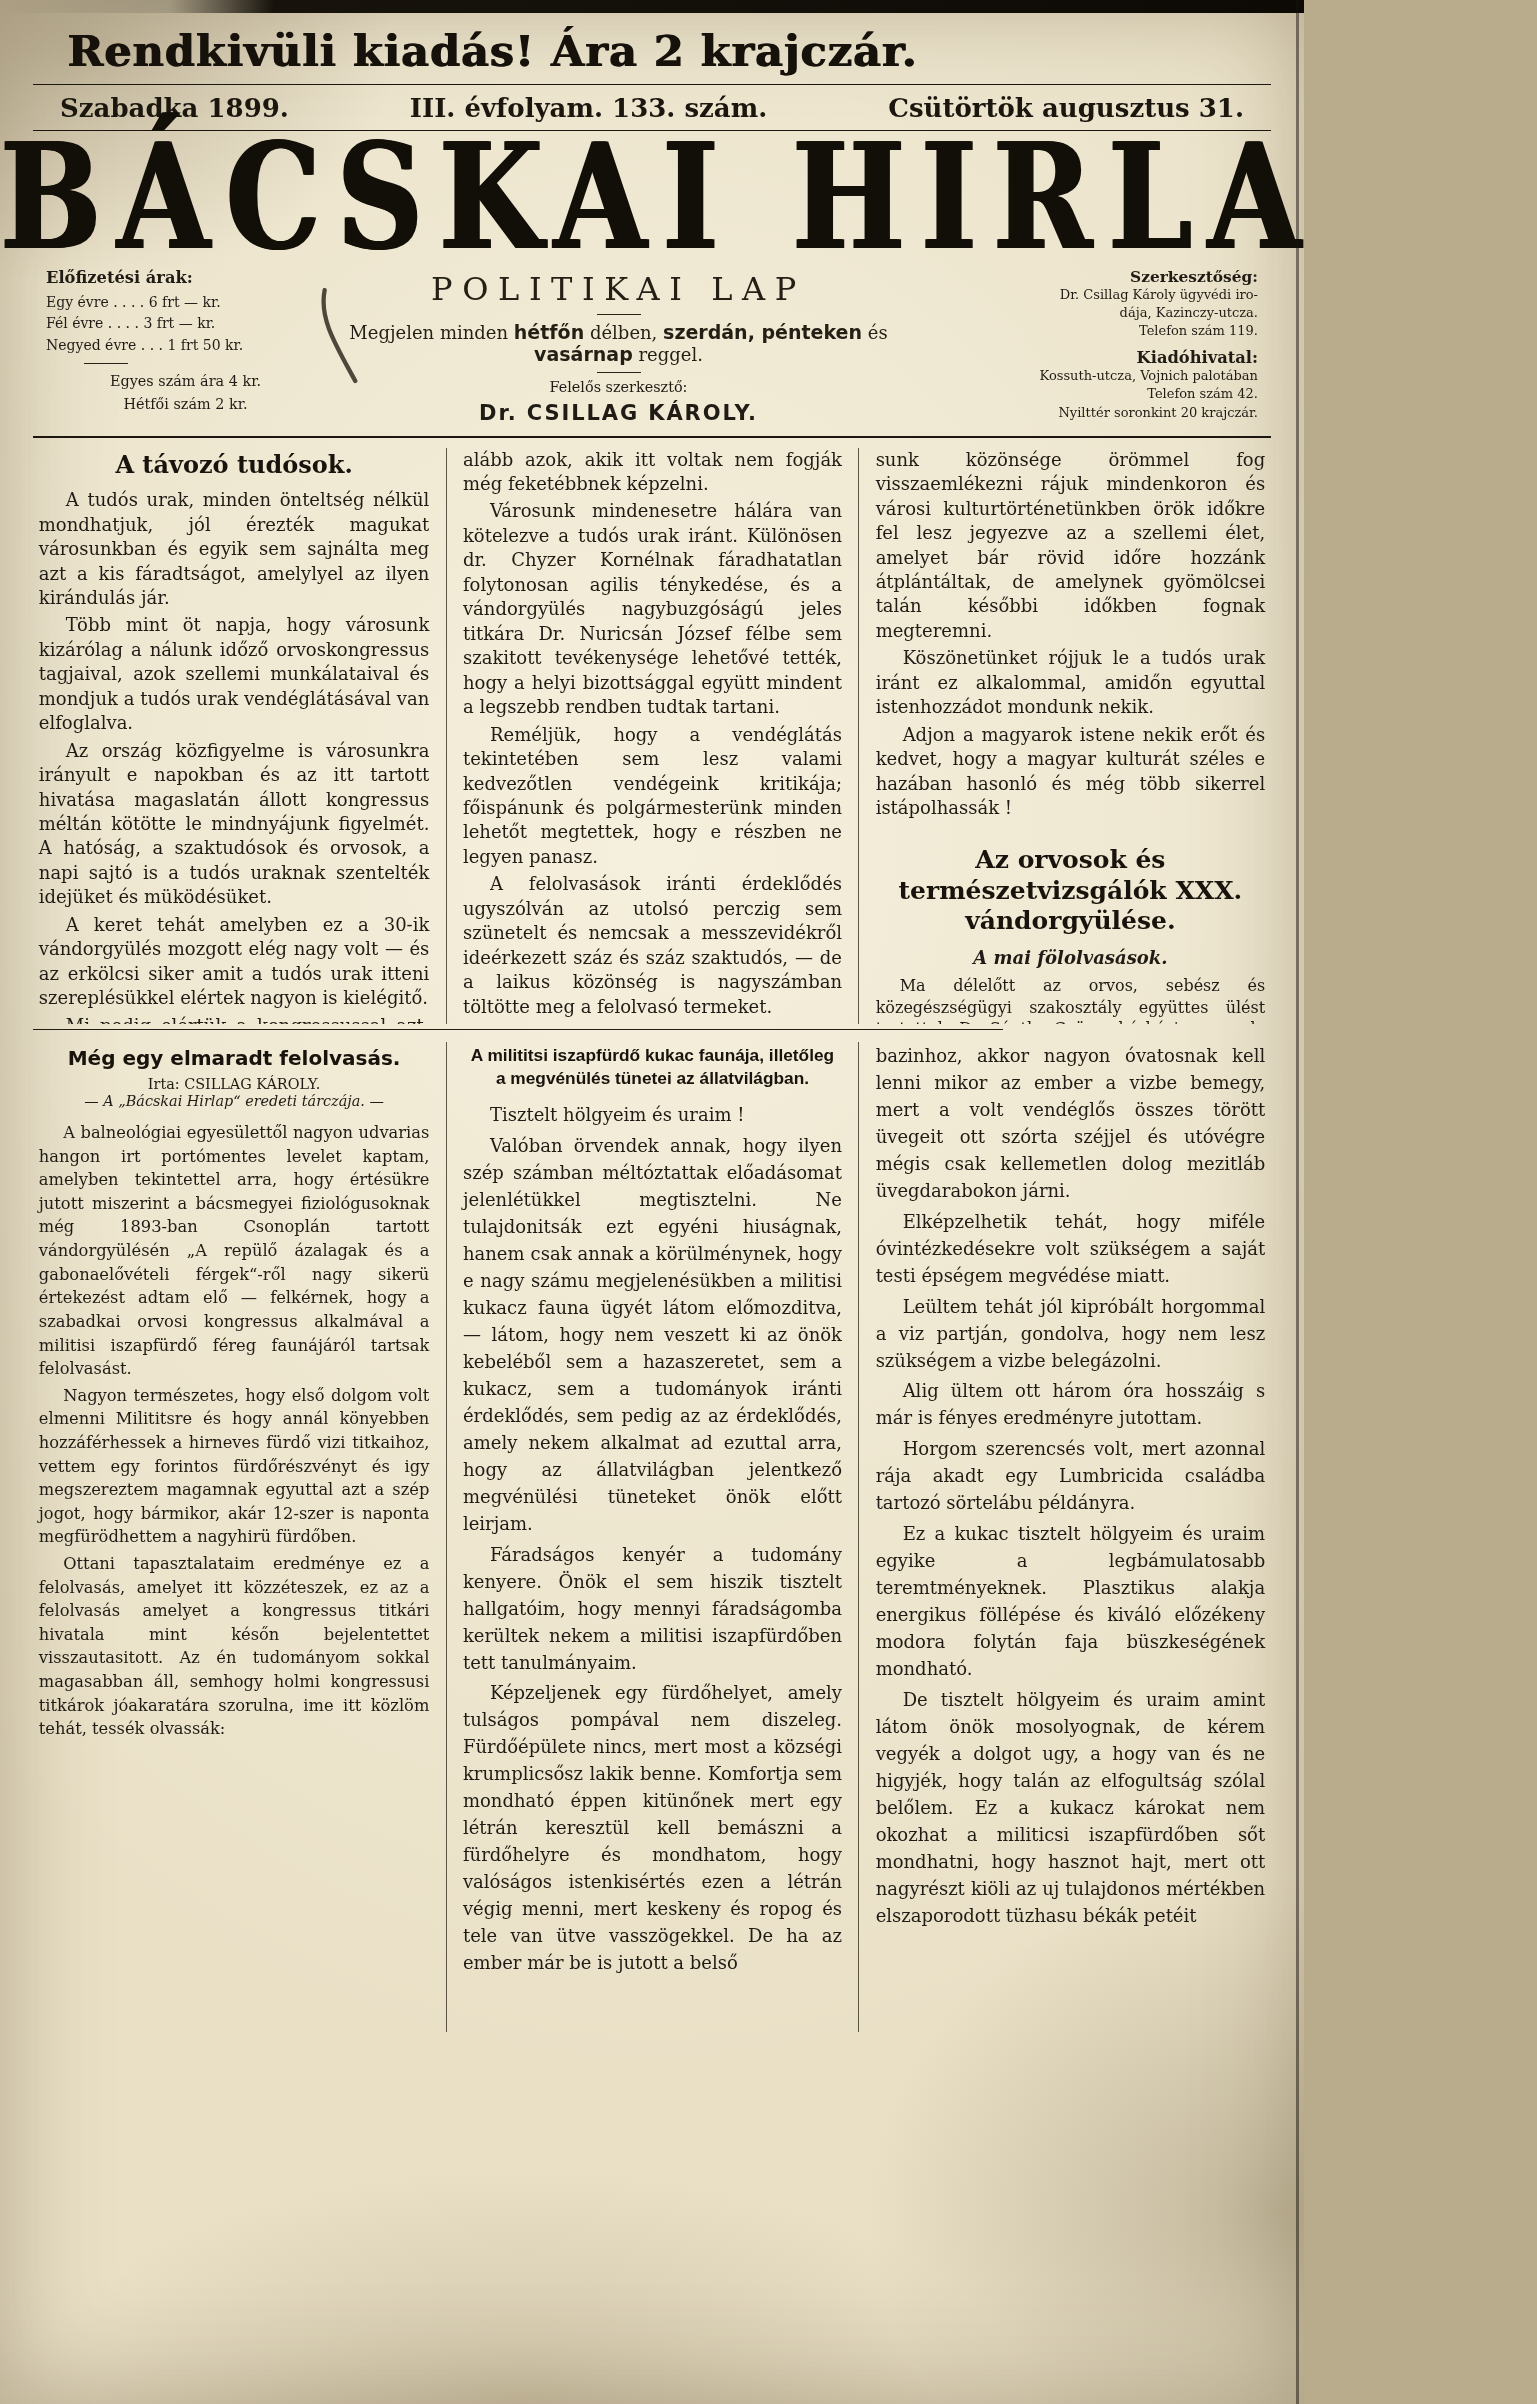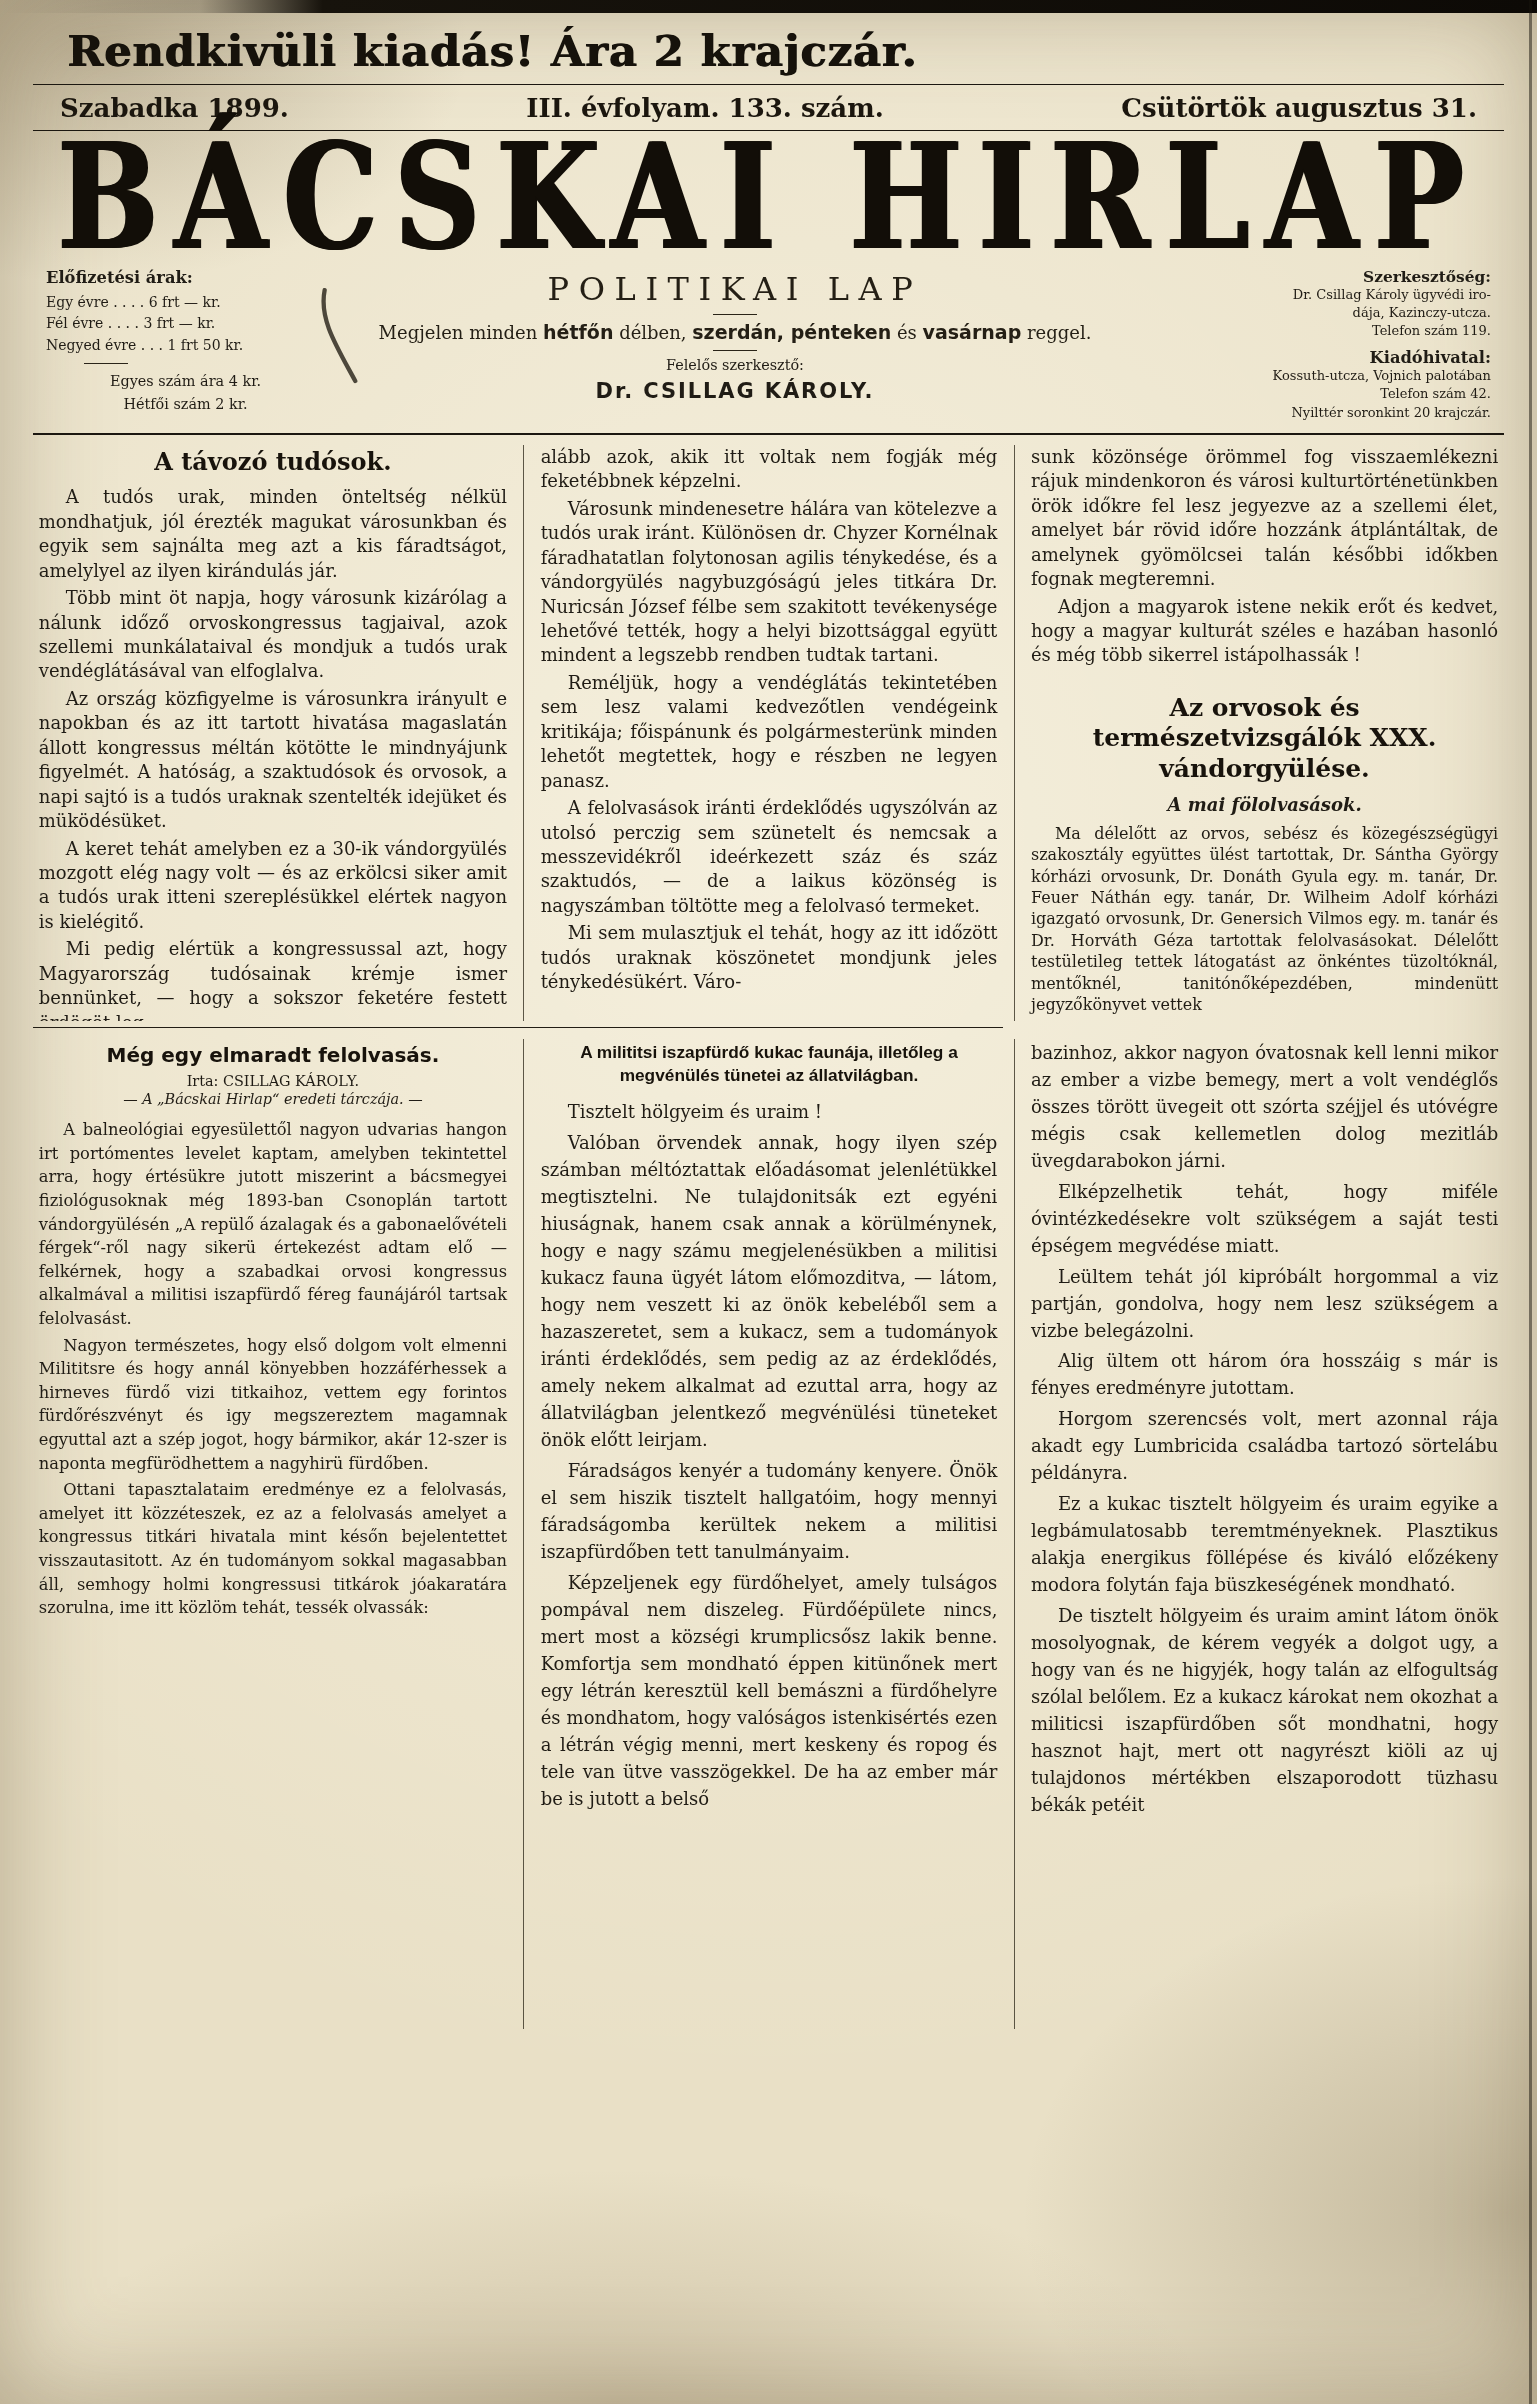--- a/index.html
+++ b/index.html
@@ -1,20 +1,20 @@
 <!DOCTYPE html>
 <html><head>
 <meta charset="utf-8">
 <style>
   * { box-sizing: border-box; }
   html, body { margin: 0; padding: 0; background: #b9ac8d; }
   body { width: 1537px; font-family: "DejaVu Serif", serif; color: #201c15; }
 
   .page {
-    position: relative; width: 1537px; height: 2405px; overflow: hidden;
+    position: relative; width: 1304px; height: 2405px; overflow: hidden;
     background:
       radial-gradient(ellipse 120% 80% at 50% 35%, rgba(255,252,240,.55), rgba(0,0,0,0) 65%),
       radial-gradient(ellipse 35% 14% at 6% 2%, rgba(110,92,60,.38), rgba(0,0,0,0) 70%),
       radial-gradient(ellipse 45% 20% at 98% 92%, rgba(105,88,55,.30), rgba(0,0,0,0) 70%),
       radial-gradient(ellipse 55% 14% at 40% 100%, rgba(120,100,65,.22), rgba(0,0,0,0) 70%),
       #e9e0c6;
     box-shadow: inset 0 0 106px rgba(90,72,40,.38);
   }
   .page::after {
     content:""; position:absolute; top:0; right:4.8px; width:2.9px; height:100%;
@@ -189,20 +189,21 @@
           <p class="para">alább azok, akik itt voltak nem fogják még feketébbnek képzelni.</p>
           <p class="para">Városunk mindenesetre hálára van kötelezve a tudós urak iránt. Különösen dr. Chyzer Kornélnak fáradhatatlan folytonosan agilis ténykedése, és a vándorgyülés nagybuzgóságú jeles titkára Dr. Nuricsán József félbe sem szakitott tevékenysége lehetővé tették, hogy a helyi bizottsággal együtt mindent a legszebb rendben tudtak tartani.</p>
           <p class="para">Reméljük, hogy a vendéglátás tekintetében sem lesz valami kedvezőtlen vendégeink kritikája; főispánunk és polgármesterünk minden lehetőt megtettek, hogy e részben ne legyen panasz.</p>
           <p class="para">A felolvasások iránti érdeklődés ugyszólván az utolsó perczig sem szünetelt és nemcsak a messzevidékről ideérkezett száz és száz szaktudós, — de a laikus közönség is nagyszámban töltötte meg a felolvasó termeket.</p>
           <p class="para">Mi sem mulasztjuk el tehát, hogy az itt időzött tudós uraknak köszönetet mondjunk jeles ténykedésükért. Váro-</p>
         </div>
     </div>
     <div class="col col3">
       <div class="continued">
           <p class="para">sunk közönsége örömmel fog visszaemlékezni rájuk mindenkoron és városi kulturtörténetünkben örök időkre fel lesz jegyezve az a szellemi élet, amelyet bár rövid időre hozzánk átplántáltak, de amelynek gyömölcsei talán későbbi időkben fognak megteremni.</p>
+          <p class="para">Köszönetünket rójjuk le a tudós urak iránt ez alkalommal, amidőn egyuttal istenhozzádot mondunk nekik.</p>
           <p class="para">Adjon a magyarok istene nekik erőt és kedvet, hogy a magyar kulturát széles e hazában hasonló és még több sikerrel istápolhassák !</p>
         </div>
       <h2 class="article-title congress-title">Az orvosok és természetvizsgálók XXX. vándorgyülése.</h2>
       <div class="congress-sub">A mai fölolvasások.</div>
       <div class="congress-body">
           <p class="para">Ma délelőtt az orvos, sebész és közegészségügyi szakosztály együttes ülést tartottak, Dr. Sántha György kórházi orvosunk, Dr. Donáth Gyula egy. m. tanár, Dr. Feuer Náthán egy. tanár, Dr. Wilheim Adolf kórházi igazgató orvosunk, Dr. Genersich Vilmos egy. m. tanár és Dr. Horváth Géza tartottak felolvasásokat. Délelőtt testületileg tettek látogatást az önkéntes tüzoltóknál, mentőknél, tanitónőképezdében, mindenütt jegyzőkönyvet vettek</p>
         </div>
     </div>
   </div>
 

